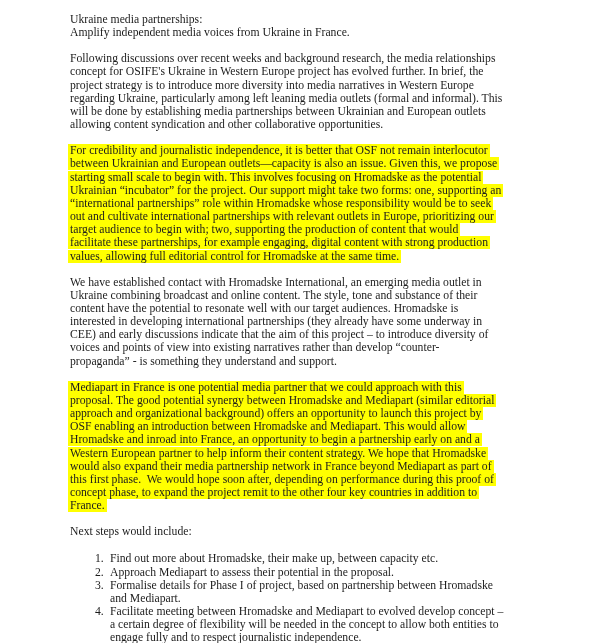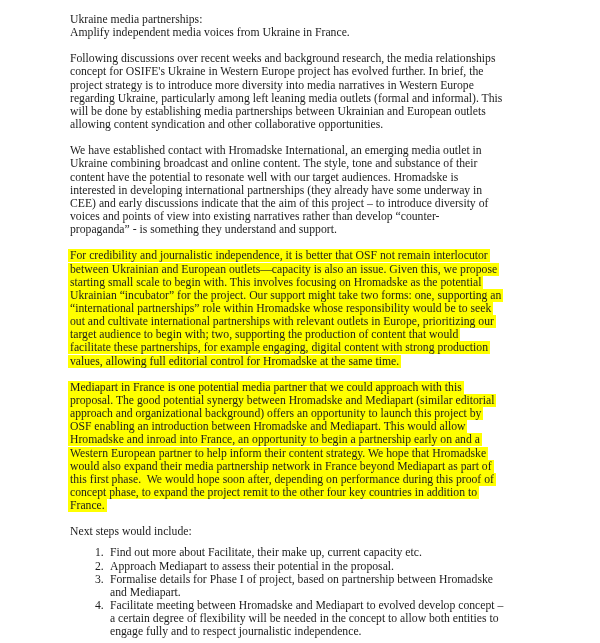--- a/index.html
+++ b/index.html
@@ -22,21 +22,21 @@
     font-size: 11.7px;
     line-height: 13.15px;
     border-radius: 16px;
     -webkit-font-smoothing: antialiased;
   }
   .block {
     margin: 0 0 13px 0;
     white-space: pre-wrap;
   }
   .block.no-gap {
-    margin-bottom: 8px;
+    margin-bottom: 14px;
   }
   mark.hl {
     background: #ffff00;
     color: inherit;
     padding: 0 2px;
     margin: 0 -2px;
     -webkit-box-decoration-break: clone;
     box-decoration-break: clone;
   }
   .steps {
@@ -65,55 +65,55 @@
   <div class="block">Ukraine media partnerships:
 Amplify independent media voices from Ukraine in France.</div>
 
   <div class="block">Following discussions over recent weeks and background research, the media relationships
 concept for OSIFE's Ukraine in Western Europe project has evolved further. In brief, the
 project strategy is to introduce more diversity into media narratives in Western Europe
 regarding Ukraine, particularly among left leaning media outlets (formal and informal). This
 will be done by establishing media partnerships between Ukrainian and European outlets
 allowing content syndication and other collaborative opportunities.</div>
 
-  <div class="block">We have established contact with Hromadske International, an emerging media outlet in
-Ukraine combining broadcast and online content. The style, tone and substance of their
-content have the potential to resonate well with our target audiences. Hromadske is
-interested in developing international partnerships (they already have some underway in
-CEE) and early discussions indicate that the aim of this project – to introduce diversity of
-voices and points of view into existing narratives rather than develop “counter-
-propaganda” - is something they understand and support.</div>
-
   <div class="block"><mark class="hl">For credibility and journalistic independence, it is better that OSF not remain interlocutor
 between Ukrainian and European outlets—capacity is also an issue. Given this, we propose
 starting small scale to begin with. This involves focusing on Hromadske as the potential
 Ukrainian “incubator” for the project. Our support might take two forms: one, supporting an
 “international partnerships” role within Hromadske whose responsibility would be to seek
 out and cultivate international partnerships with relevant outlets in Europe, prioritizing our
 target audience to begin with; two, supporting the production of content that would
 facilitate these partnerships, for example engaging, digital content with strong production
 values, allowing full editorial control for Hromadske at the same time.</mark></div>
+
+  <div class="block">We have established contact with Hromadske International, an emerging media outlet in
+Ukraine combining broadcast and online content. The style, tone and substance of their
+content have the potential to resonate well with our target audiences. Hromadske is
+interested in developing international partnerships (they already have some underway in
+CEE) and early discussions indicate that the aim of this project – to introduce diversity of
+voices and points of view into existing narratives rather than develop “counter-
+propaganda” - is something they understand and support.</div>
 
   <div class="block"><mark class="hl">Mediapart in France is one potential media partner that we could approach with this
 proposal. The good potential synergy between Hromadske and Mediapart (similar editorial
 approach and organizational background) offers an opportunity to launch this project by
 OSF enabling an introduction between Hromadske and Mediapart. This would allow
 Hromadske and inroad into France, an opportunity to begin a partnership early on and a
 Western European partner to help inform their content strategy. We hope that Hromadske
 would also expand their media partnership network in France beyond Mediapart as part of
 this first phase.  We would hope soon after, depending on performance during this proof of
 concept phase, to expand the project remit to the other four key countries in addition to
 France.</mark></div>
 
   <div class="block no-gap">Next steps would include:</div>
 
   <div class="steps">
     <div class="step-row">
       <span class="step-num">1.</span>
-      <span class="step-text">Find out more about Facilitate, their make up, current capacity etc.</span>
+      <span class="step-text">Find out more about Hromadske, their make up, between capacity etc.</span>
     </div>
     <div class="step-row">
       <span class="step-num">2.</span>
       <span class="step-text">Approach Mediapart to assess their potential in the proposal.</span>
     </div>
     <div class="step-row">
       <span class="step-num">3.</span>
       <span class="step-text">Formalise details for Phase I of project, based on partnership between Hromadske
 and Mediapart.</span>
     </div>

